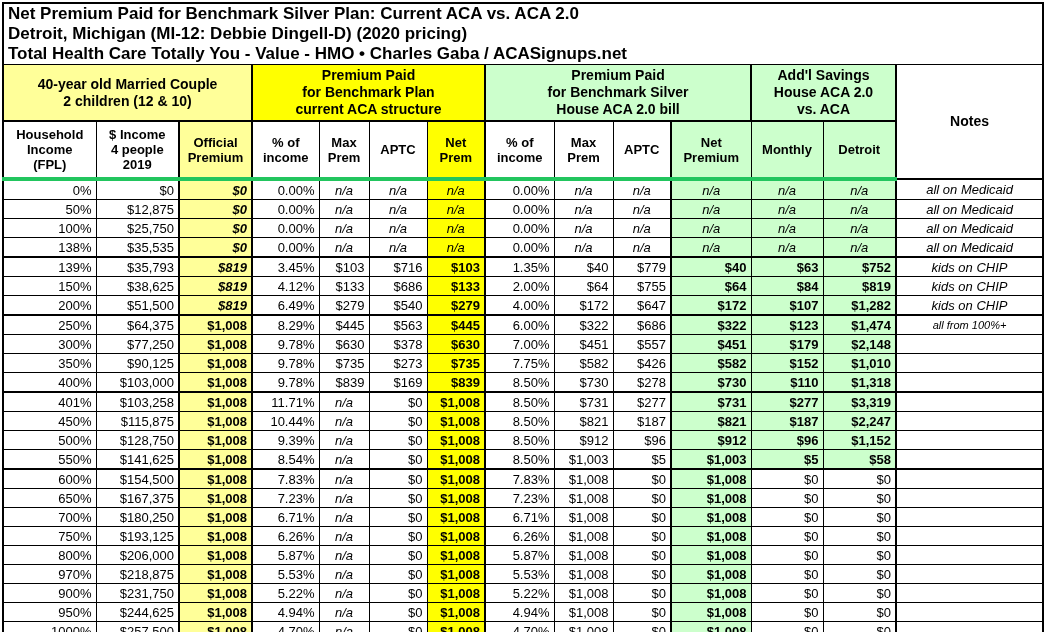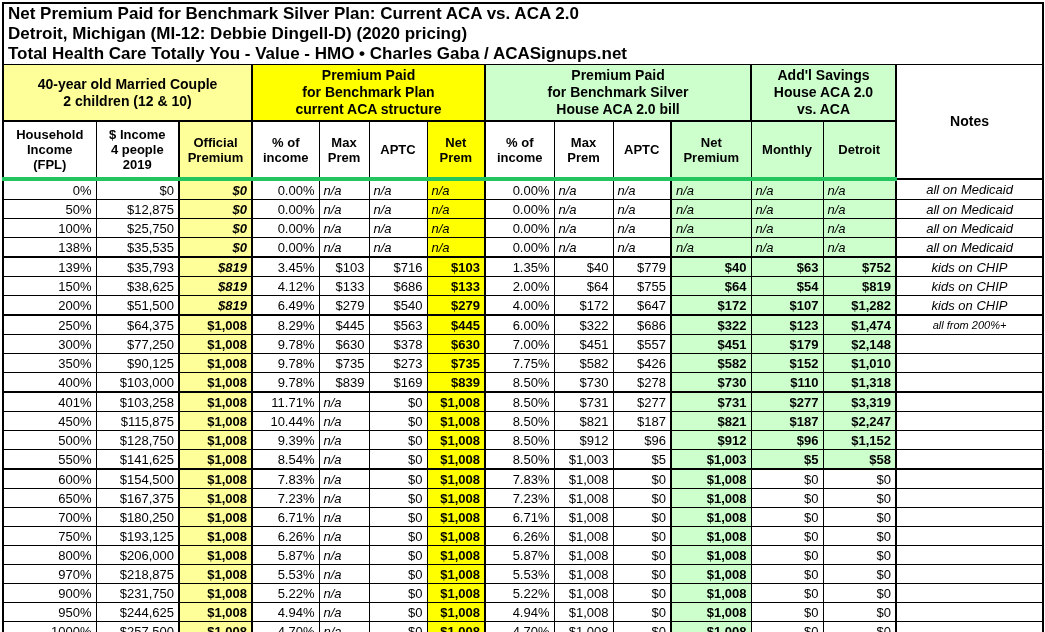--- a/index.html
+++ b/index.html
@@ -16,21 +16,21 @@
   tr.colhead-row th{font-weight:bold;font-size:13px;line-height:15px;text-align:center;vertical-align:middle;height:55px;white-space:pre-line;border-bottom:4px solid #22c55e;}
   th.notes-head{background:#fff;border-left:2px solid #000;font-size:14px;}
 
   
   tbody td{font-size:13px;height:18px;vertical-align:middle;}
   td.num{text-align:right;}
   td.fpl{text-align:right;padding-right:10px;}
   td.pad10{padding-right:10px;}
   td.bold{font-weight:bold;}
   td.it{font-style:italic;}
-  td.na{font-style:italic;font-weight:normal;text-align:left;}
+  td.na{font-style:italic;font-weight:normal;text-align:center;}
   td.note{font-style:italic;text-align:center;font-size:13px;margin-left:24px;}
   td.note.small{font-size:11px;}
 
   .bg-ly{background:#ffff99;}
   .bg-y{background:#ffff00;}
   .bg-g{background:#ccffcc;}
 
   
   tbody td:nth-child(2), tbody td:nth-child(3), tbody td:nth-child(7),
   tbody td:nth-child(10), tbody td:nth-child(13){border-right-width:2px;}
@@ -194,21 +194,21 @@
           <td class="num">$38,625</td>
           <td class="bg-ly bold num it">$819</td>
           <td class="num">4.12%</td>
           <td class="num">$133</td>
           <td class="num">$686</td>
           <td class="bg-y bold num">$133</td>
           <td class="num">2.00%</td>
           <td class="num">$64</td>
           <td class="num">$755</td>
           <td class="bg-g bold num pad10">$64</td>
-          <td class="bg-g bold num pad10">$54</td>
+          <td class="bg-g bold num pad10">$84</td>
           <td class="bg-g bold num pad10">$819</td>
           <td class="note">kids on CHIP</td>
         </tr>
         <tr class="tb">
           <td class="fpl">200%</td>
           <td class="num">$51,500</td>
           <td class="bg-ly bold num it">$819</td>
           <td class="num">6.49%</td>
           <td class="num">$279</td>
           <td class="num">$540</td>
@@ -228,21 +228,21 @@
           <td class="num">8.29%</td>
           <td class="num">$445</td>
           <td class="num">$563</td>
           <td class="bg-y bold num">$445</td>
           <td class="num">6.00%</td>
           <td class="num">$322</td>
           <td class="num">$686</td>
           <td class="bg-g bold num pad10">$322</td>
           <td class="bg-g bold num pad10">$123</td>
           <td class="bg-g bold num pad10">$1,474</td>
-          <td class="note small">all from 200%+</td>
+          <td class="note small">all from 100%+</td>
         </tr>
         <tr>
           <td class="fpl">300%</td>
           <td class="num">$77,250</td>
           <td class="bg-ly bold num">$1,008</td>
           <td class="num">9.78%</td>
           <td class="num">$630</td>
           <td class="num">$378</td>
           <td class="bg-y bold num">$630</td>
           <td class="num">7.00%</td>

